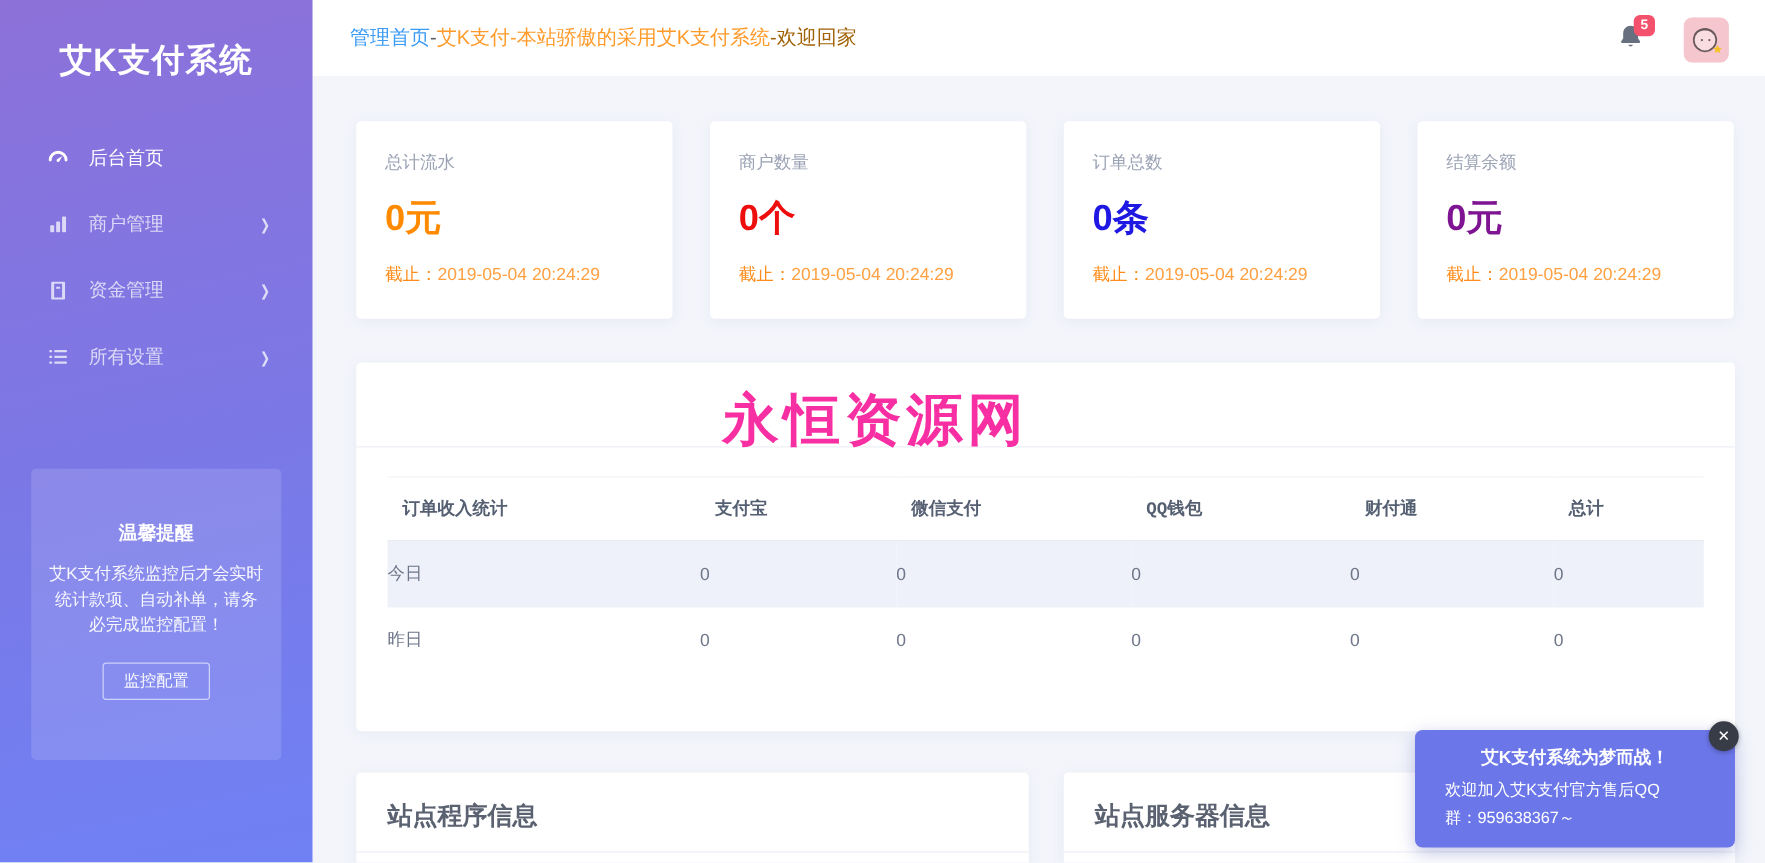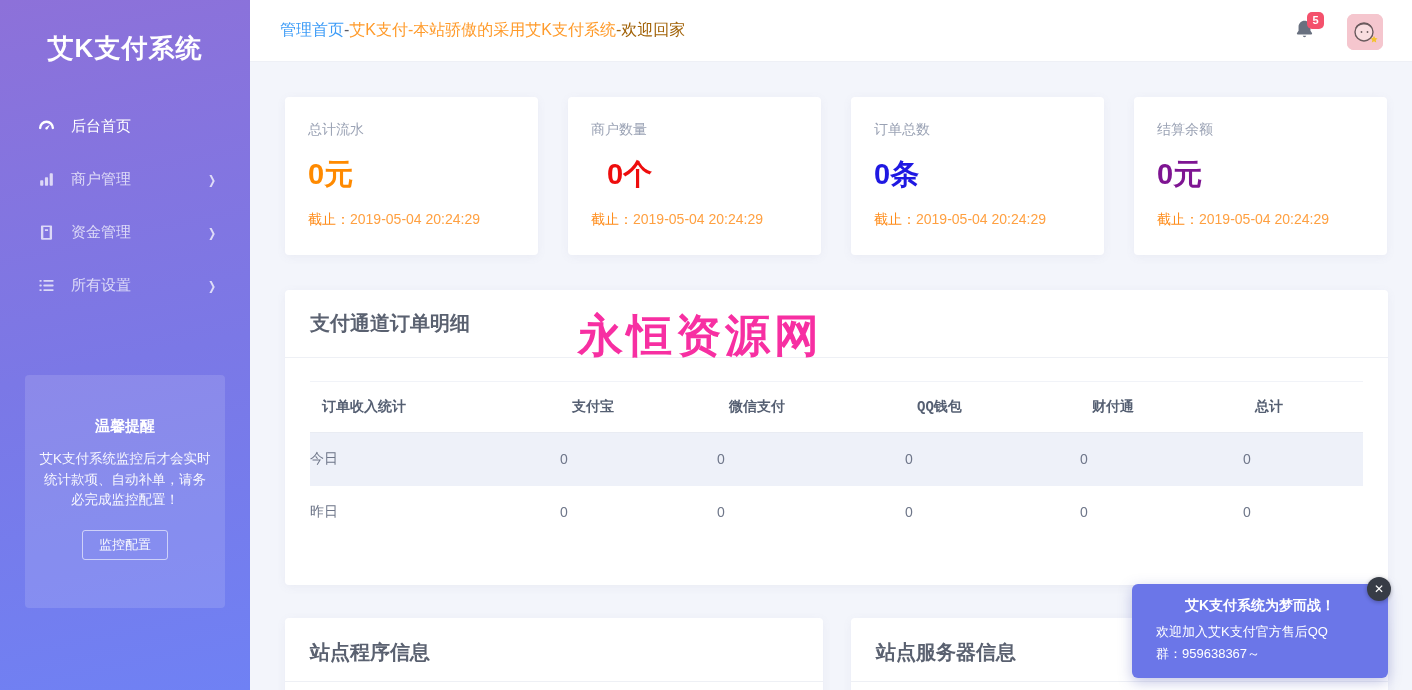--- a/index.html
+++ b/index.html
@@ -46,21 +46,21 @@
 
   
   .stat-card { position:absolute; top:97px; width:253px; height:158px; background:#fff;
     border-radius:4px; box-shadow:0 2px 10px rgba(110,120,150,.07); }
   .stat-card .label { position:absolute; left:23px; top:24px; font-size:14px; color:#9aa2b4; }
   .stat-card .value { position:absolute; left:23px; top:58px; font-size:29px; font-weight:bold; }
   .stat-card .foot  { position:absolute; left:23px; top:114px; font-size:14px; }
   .foot .cutoff { color:#ff8c1a; }
   .foot .time { color:#ffa041; }
   .c1 { left:285px; } .c2 { left:568px;padding-left:15px; } .c3 { left:851px; } .c4 { left:1134px; }
-  .v-orange { color:#ff8a00; } .v-red { color:#ee0d0d;margin-left:16px; } .v-blue { color:#1f18e2; } .v-purple { color:#7e1492; }
+  .v-orange { color:#ff8a00; } .v-red { color:#ee0d0d; } .v-blue { color:#1f18e2; } .v-purple { color:#7e1492; }
 
   
   .orders-card { position:absolute; left:285px; top:290px; width:1103px; height:295px;
     background:#fff; border-radius:4px; box-shadow:0 2px 10px rgba(110,120,150,.07); }
   .section-title { position:absolute; left:25px; top:20px; font-size:20px; font-weight:bold; color:#5a6170; }
   .title-divider { position:absolute; left:0; top:67px; width:100%; height:1px; background:#eef0f5; }
   .table-wrap { position:absolute; left:25px; top:91px; width:1053px; }
   table.orders { width:100%; border-collapse:collapse; font-size:14px; }
   table.orders th { height:51px; text-align:left; padding-left:12px; color:#555f72; font-weight:bold;
     border-top:1px solid #f1f3f8; border-bottom:1px solid #e9ecf3;font-family:Liberation Mono, monospace; }
@@ -186,21 +186,20 @@
   <div class="value v-blue">0条</div>
   <div class="foot"><span class="cutoff">截止：</span><span class="time">2019-05-04 20:24:29</span></div>
 </div>
 <div class="stat-card c4">
   <div class="label">结算余额</div>
   <div class="value v-purple">0元</div>
   <div class="foot"><span class="cutoff">截止：</span><span class="time">2019-05-04 20:24:29</span></div>
 </div>
 
 <div class="orders-card">
-  <div class="section-title">支付通道订单明细</div>
   <div class="title-divider"></div>
   <div class="table-wrap">
     <table class="orders">
       <colgroup>
           <col style="width:250px">
           <col style="width:157px">
           <col style="width:188px">
           <col style="width:175px">
           <col style="width:163px">
           <col>

